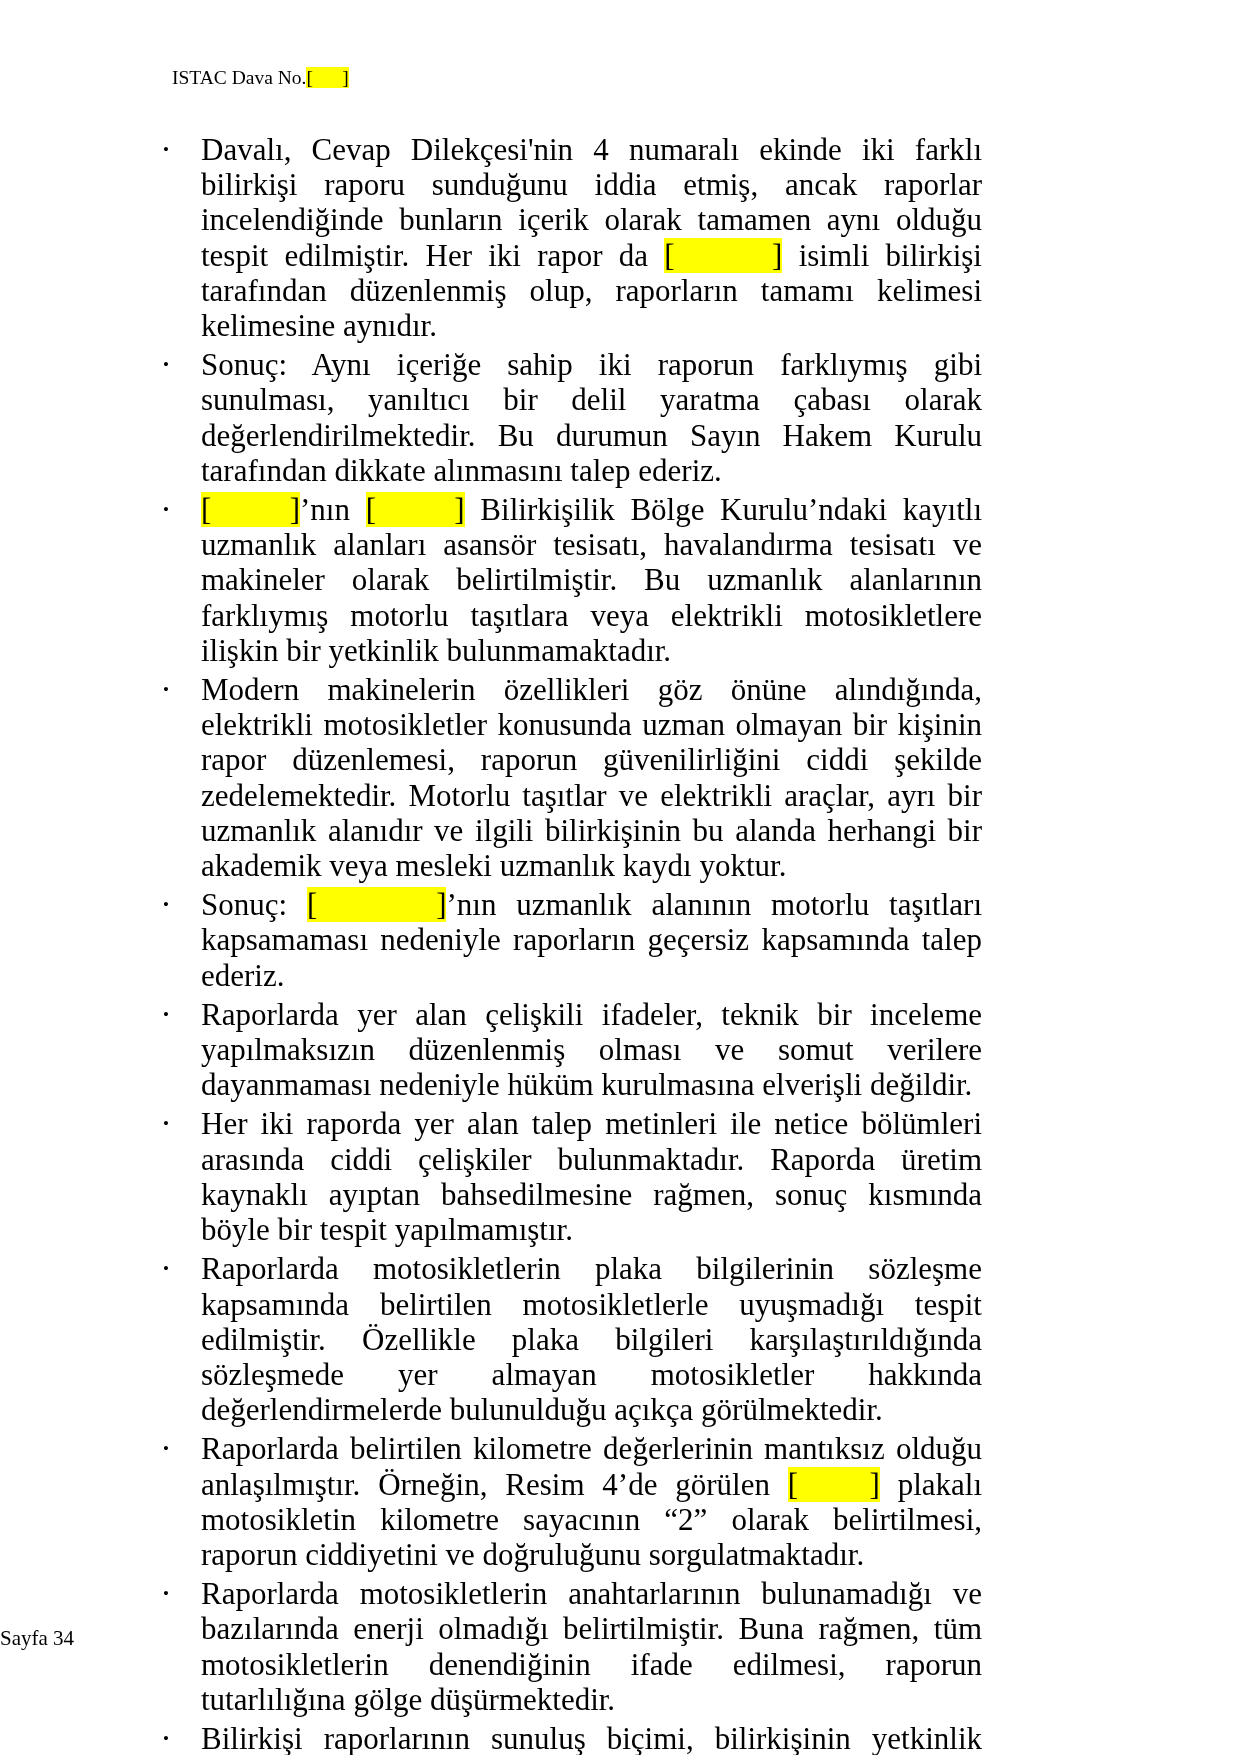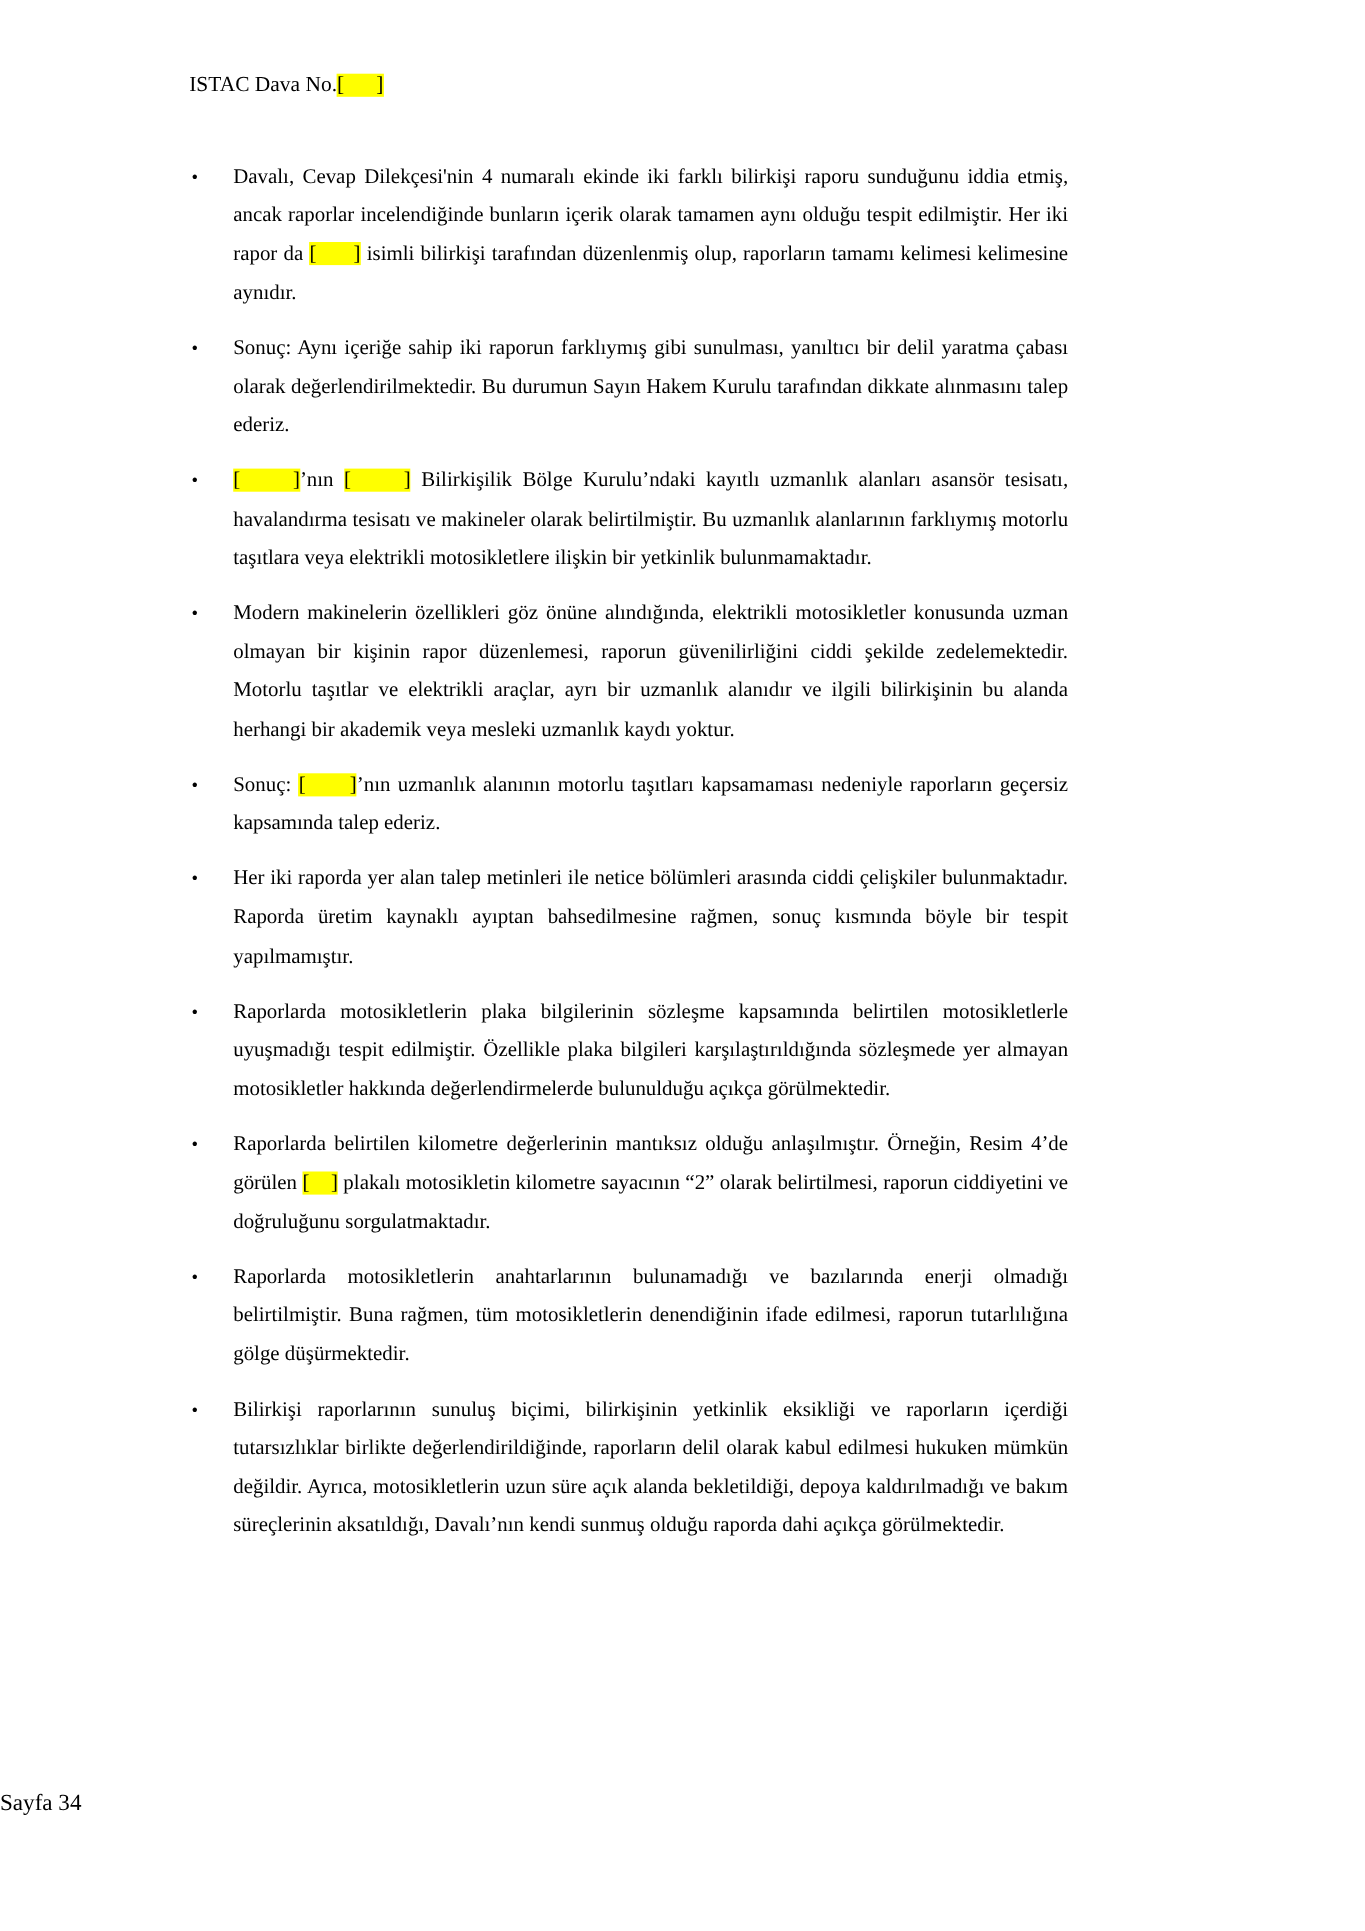--- a/index.html
+++ b/index.html
@@ -36,25 +36,25 @@
     width: 855px;
   }
   ul.bullets {
     list-style: none;
     margin: 0;
     padding: 0;
   }
   ul.bullets > li {
     position: relative;
     padding-left: 66px;
-    font-size: 19px;
+    font-size: 31px;
     line-height: 35.2px;
     text-align: justify;
     text-justify: inter-word;
-    margin: 15px;
+    margin: 4px;
     -webkit-hyphens: none;
     hyphens: none;
   }
   ul.bullets > li::before {
     content: "\2022";
     position: absolute;
     left: 28px;
     top: 0;
     font-size: 17px;
     line-height: 35.2px;
@@ -82,20 +82,21 @@
     <span>ISTAC Dava No.</span><span class="redact">[      ]</span>
   </div>
 
   <div class="body-block">
     <ul class="bullets" id="bullet-list">
         <li id="bullet-1"><span>Davalı, Cevap Dilekçesi'nin 4 numaralı ekinde iki farklı bilirkişi raporu sunduğunu iddia etmiş, ancak raporlar incelendiğinde bunların içerik olarak tamamen aynı olduğu tespit edilmiştir. Her iki rapor da </span><span class="redact">[      ]</span><span> isimli bilirkişi tarafından düzenlenmiş olup, raporların tamamı kelimesi kelimesine aynıdır.</span></li>
         <li id="bullet-2"><span>Sonuç: Aynı içeriğe sahip iki raporun farklıymış gibi sunulması, yanıltıcı bir delil yaratma çabası olarak değerlendirilmektedir. Bu durumun Sayın Hakem Kurulu tarafından dikkate alınmasını talep ederiz.</span></li>
         <li id="bullet-3"><span class="redact">[     ]</span><span>’nın </span><span class="redact">[     ]</span><span> Bilirkişilik Bölge Kurulu’ndaki kayıtlı uzmanlık alanları asansör tesisatı, havalandırma tesisatı ve makineler olarak belirtilmiştir. Bu uzmanlık alanlarının farklıymış motorlu taşıtlara veya elektrikli motosikletlere ilişkin bir yetkinlik bulunmamaktadır.</span></li>
         <li id="bullet-4"><span>Modern makinelerin özellikleri göz önüne alındığında, elektrikli motosikletler konusunda uzman olmayan bir kişinin rapor düzenlemesi, raporun güvenilirliğini ciddi şekilde zedelemektedir. Motorlu taşıtlar ve elektrikli araçlar, ayrı bir uzmanlık alanıdır ve ilgili bilirkişinin bu alanda herhangi bir akademik veya mesleki uzmanlık kaydı yoktur.</span></li>
         <li id="bullet-5"><span>Sonuç: </span><span class="redact">[      ]</span><span>’nın uzmanlık alanının motorlu taşıtları kapsamaması nedeniyle raporların geçersiz kapsamında talep ederiz.</span></li>
+        <li id="bullet-6"><span>Raporlarda yer alan çelişkili ifadeler, teknik bir inceleme yapılmaksızın düzenlenmiş olması ve somut verilere dayanmaması nedeniyle hüküm kurulmasına elverişli değildir.</span></li>
         <li id="bullet-7"><span>Her iki raporda yer alan talep metinleri ile netice bölümleri arasında ciddi çelişkiler bulunmaktadır. Raporda üretim kaynaklı ayıptan bahsedilmesine rağmen, sonuç kısmında böyle bir tespit yapılmamıştır.</span></li>
         <li id="bullet-8"><span>Raporlarda motosikletlerin plaka bilgilerinin sözleşme kapsamında belirtilen motosikletlerle uyuşmadığı tespit edilmiştir. Özellikle plaka bilgileri karşılaştırıldığında sözleşmede yer almayan motosikletler hakkında değerlendirmelerde bulunulduğu açıkça görülmektedir.</span></li>
         <li id="bullet-9"><span>Raporlarda belirtilen kilometre değerlerinin mantıksız olduğu anlaşılmıştır. Örneğin, Resim 4’de görülen </span><span class="redact">[    ]</span><span> plakalı motosikletin kilometre sayacının “2” olarak belirtilmesi, raporun ciddiyetini ve doğruluğunu sorgulatmaktadır.</span></li>
         <li id="bullet-10"><span>Raporlarda motosikletlerin anahtarlarının bulunamadığı ve bazılarında enerji olmadığı belirtilmiştir. Buna rağmen, tüm motosikletlerin denendiğinin ifade edilmesi, raporun tutarlılığına gölge düşürmektedir.</span></li>
         <li id="bullet-12"><span>Bilirkişi raporlarının sunuluş biçimi, bilirkişinin yetkinlik eksikliği ve raporların içerdiği tutarsızlıklar birlikte değerlendirildiğinde, raporların delil olarak kabul edilmesi hukuken mümkün değildir. Ayrıca, motosikletlerin uzun süre açık alanda bekletildiği, depoya kaldırılmadığı ve bakım süreçlerinin aksatıldığı, Davalı’nın kendi sunmuş olduğu raporda dahi açıkça görülmektedir.</span></li>
       </ul>
   </div>
 
   <div class="footer">
     <span>Sayfa 34</span>

